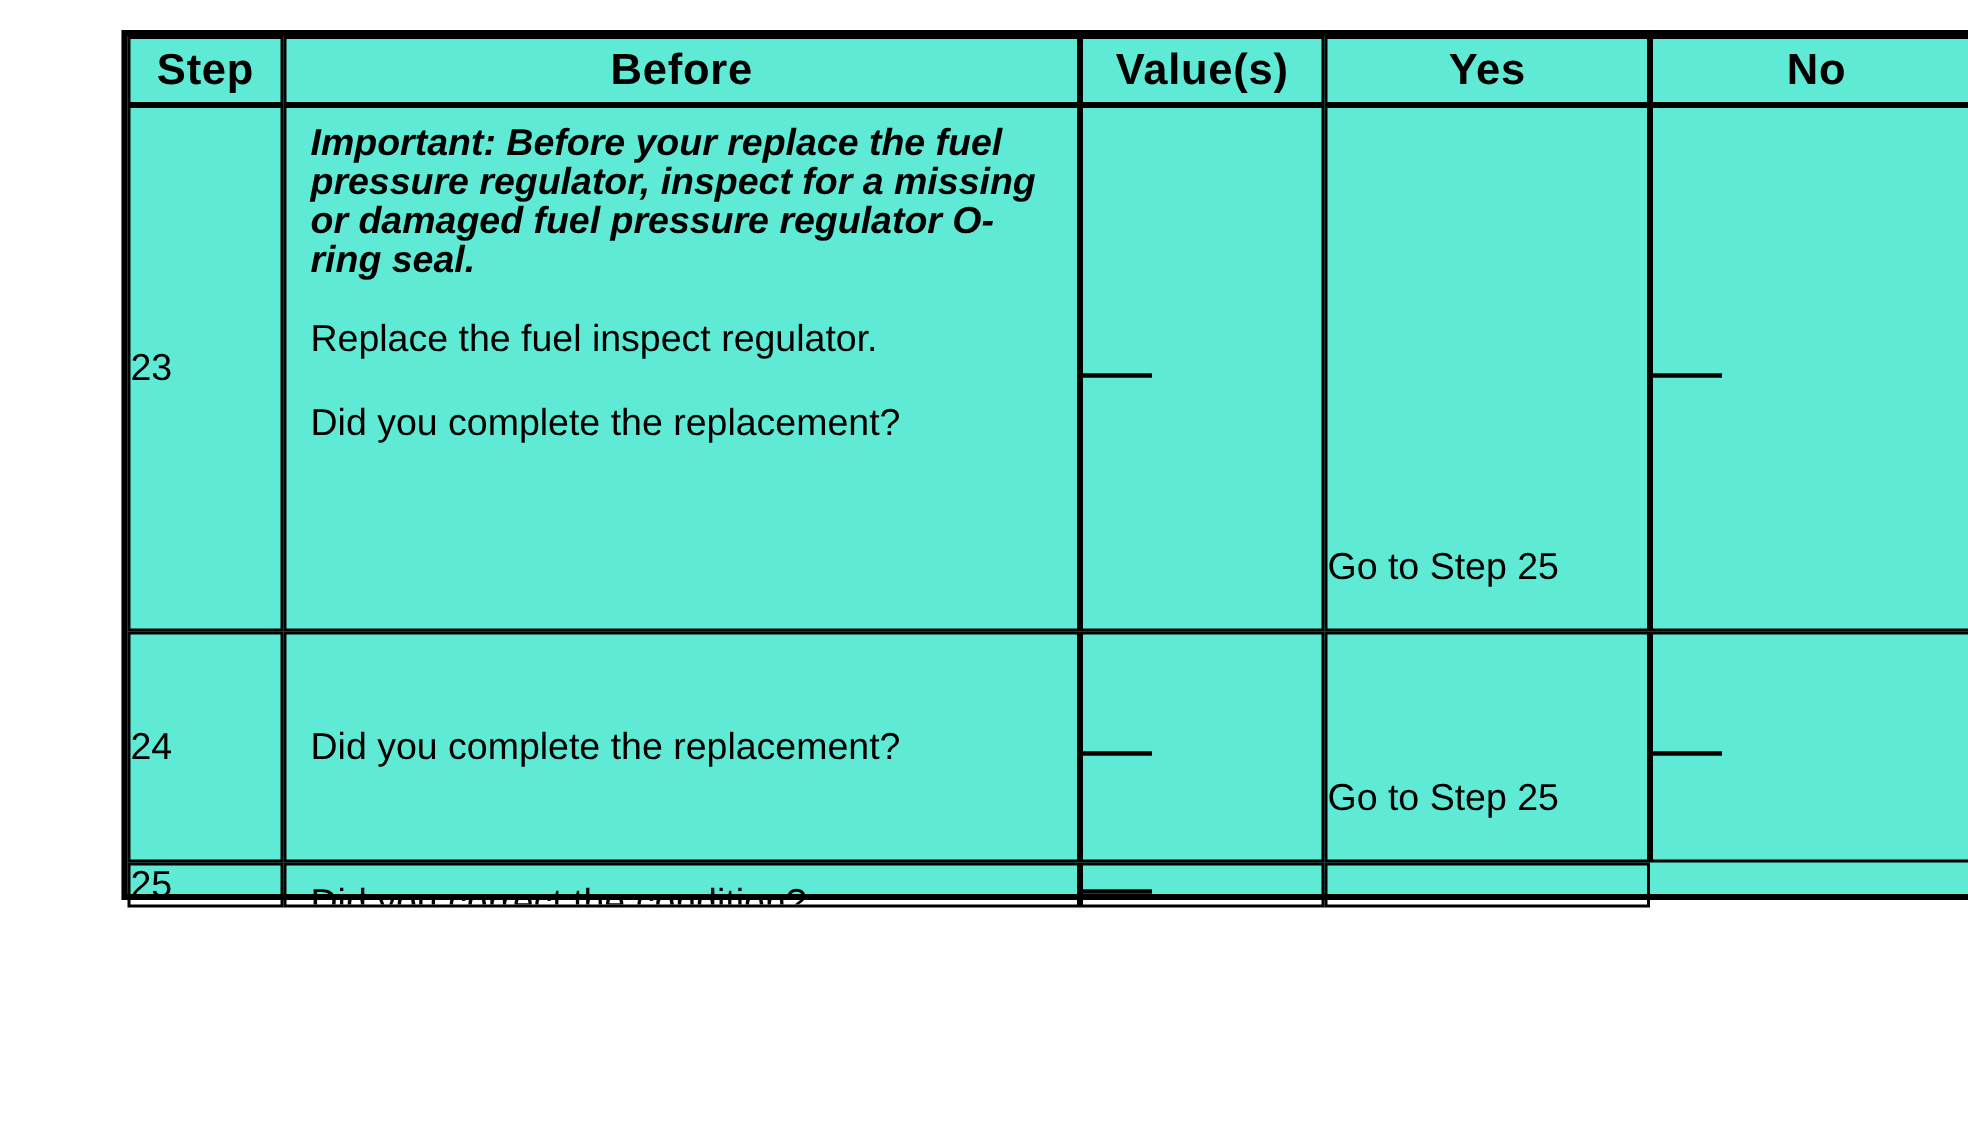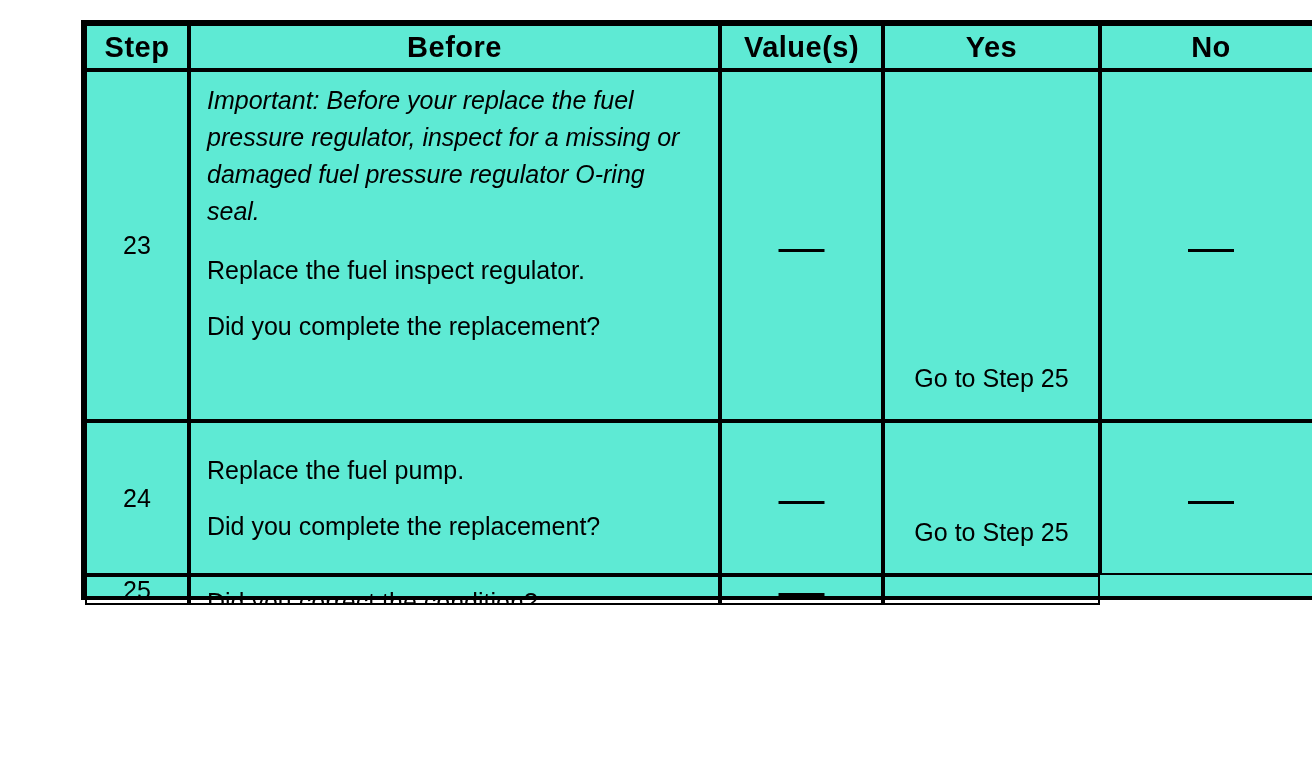--- a/index.html
+++ b/index.html
@@ -28,36 +28,36 @@
     overflow: hidden;
   }
   .th {
     align-items: center;
     justify-content: center;
     font-size: 29px;
     font-weight: bold;
     letter-spacing: 0.5px;
   }
   .v-center { justify-content: center; }
-  .h-center { align-items: center; }
+  .h-center { }
   .bottom { justify-content: flex-end; padding-bottom: 26px; }
   .step-cell { font-size: 25px; }
   .action-cell {
     padding: 10px 16px 10px 16px;
     font-size: 25px;
     line-height: 31px;
     text-align: left;
   }
   .action-cell p { margin-bottom: 25px; }
   .action-cell p:last-child { margin-bottom: 0; }
   .action-row24 { justify-content: center; padding-top: 0; padding-bottom: 0; }
   .important {
-    font-weight: normal;
+    font-weight: bold;
     font-style: italic;
-    line-height: 37px;
+    line-height: 26px;
   }
   .goto-text, .result-text { font-size: 25px; }
   .dash {
     font-size: 46px;
     line-height: 20px;
     font-weight: normal;
   }
 </style>
 </head>
 <body>
@@ -95,21 +95,20 @@
     <span class="goto-text">Go to Step 25</span>
   </div>
   <div class="cell v-center h-center">
     <span class="dash">—</span>
   </div>
 
   <div class="cell step-cell v-center h-center">
     <span>24</span>
   </div>
   <div class="cell action-cell action-row24">
-    <p>Replace the fuel pump.</p>
     <p>Did you complete the replacement?</p>
   </div>
   <div class="cell v-center h-center">
     <span class="dash">—</span>
   </div>
   <div class="cell bottom h-center">
     <span class="goto-text">Go to Step 25</span>
   </div>
   <div class="cell v-center h-center">
     <span class="dash">—</span>

